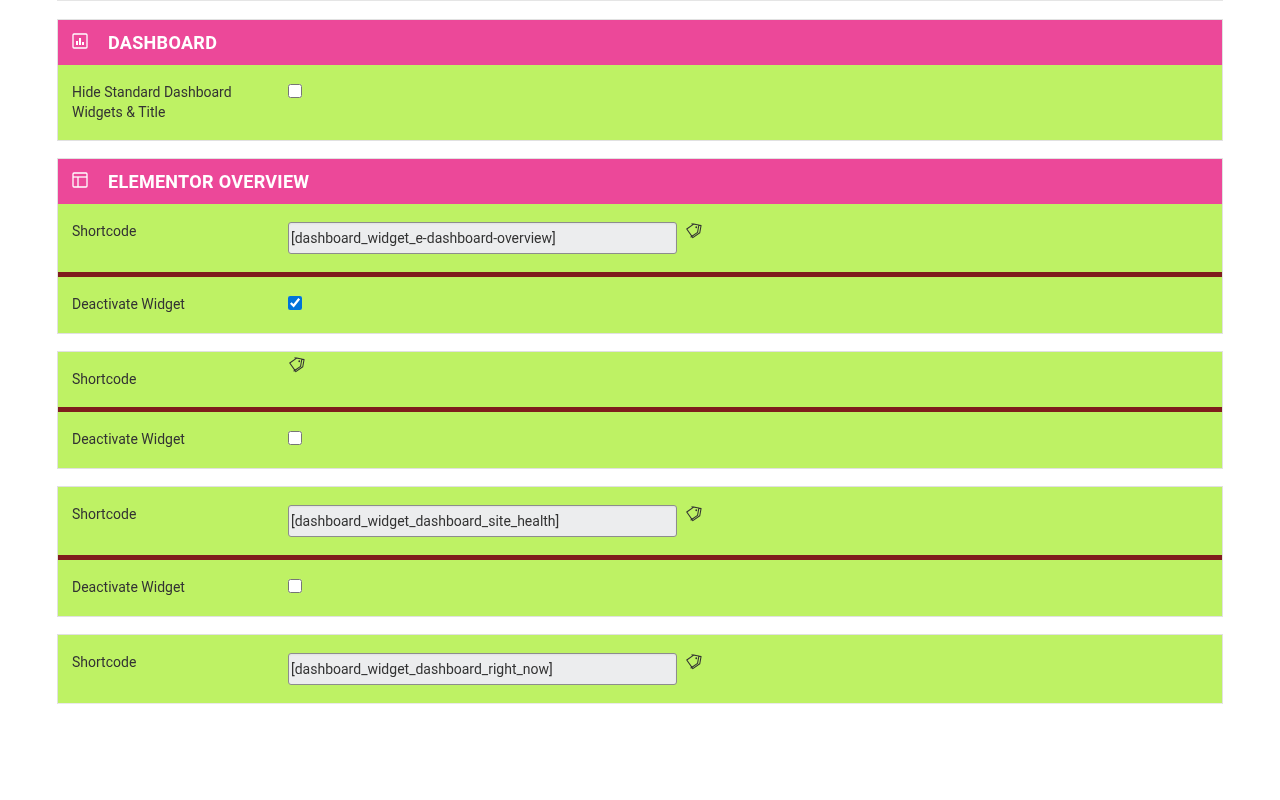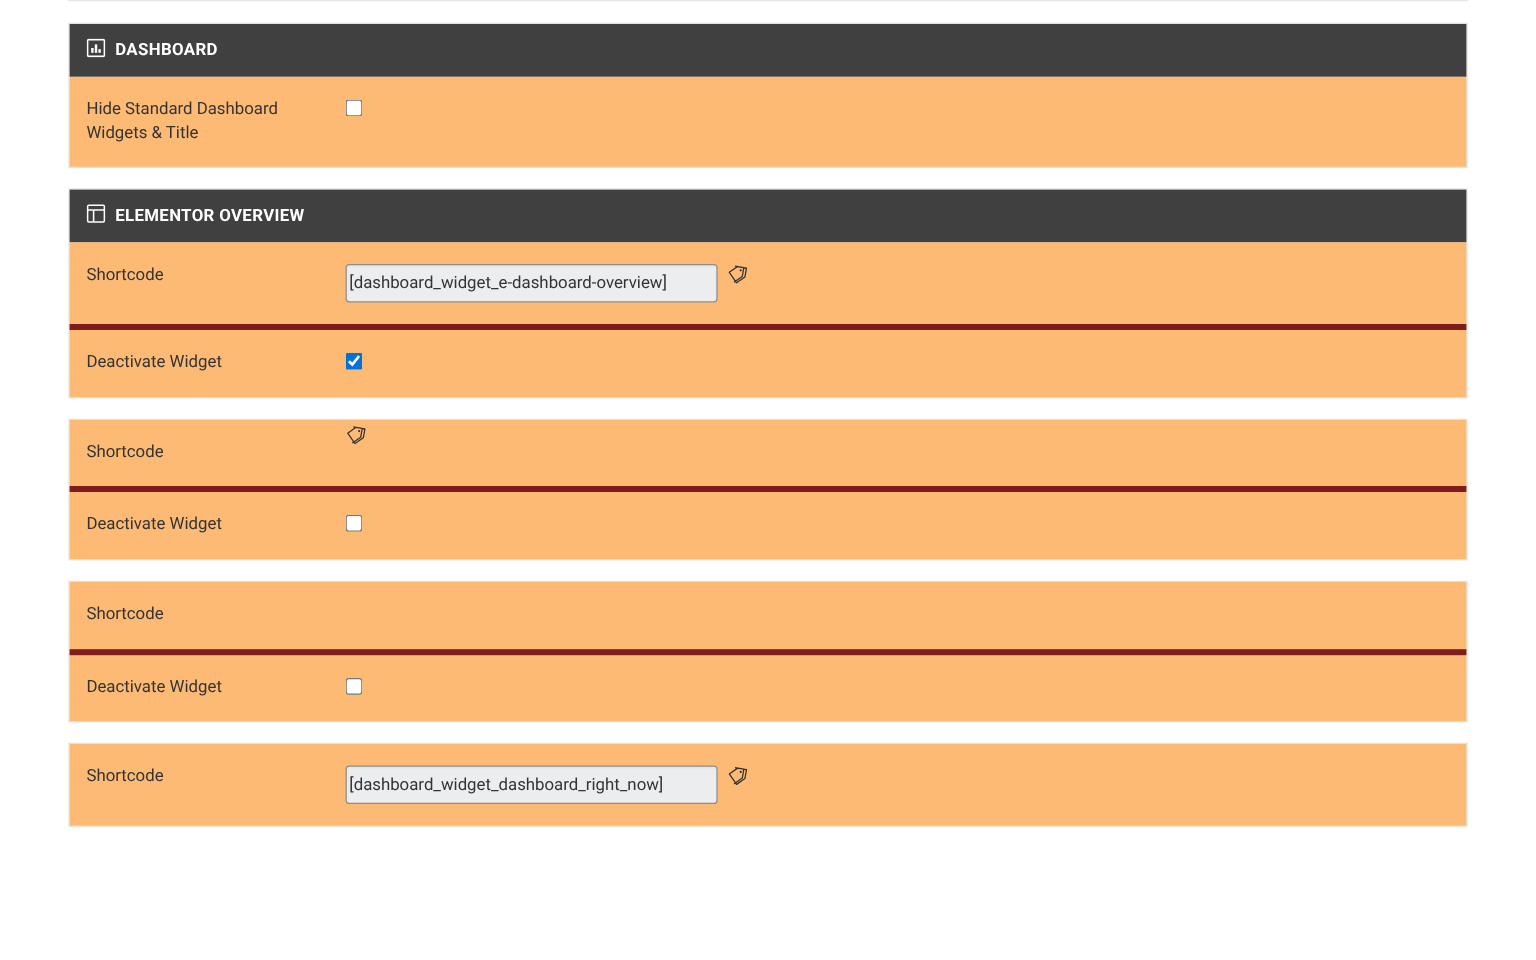--- a/index.html
+++ b/index.html
@@ -1,27 +1,27 @@
 <!DOCTYPE html>
 <html><head>
 <meta charset="utf-8">
 <style>
 * { box-sizing: border-box; margin: 0; padding: 0; }
 body { font-family: -apple-system, BlinkMacSystemFont, "Segoe UI", Roboto, Helvetica, Arial, sans-serif; font-size: 14px; color: #333; background: #fff; }
 .container { width: 1166px; margin: 0 auto; padding: 0; }
 .topline { border-top: 1px solid #e5e5e5; margin-bottom: 18px; }
 .panel { border: 1px solid #e1e1e1; margin-bottom: 17px; }
-.panel-header { background: #404040; color: #fff; padding: 12px 14px; display: flex; align-items: center; gap: 8px; font-weight: 700; font-size: 14px; letter-spacing: 0.3px; text-transform: uppercase; }
+.panel-header { background: #ec4899; color: #fff; padding: 12px 14px; display: flex; align-items: center; gap: 20px; font-weight: 700; font-size: 18px; letter-spacing: 0.3px; text-transform: uppercase; }
 .panel-header svg { flex-shrink: 0; }
-.panel-body { background: #fdba74; }
+.panel-body { background: #bef264; }
 .row { display: flex; padding: 18px 14px; border-top: 5px solid #7f1d1d; align-items: flex-start; }
 .row:first-child { border-top: none; }
 .row-label { width: 216px; flex-shrink: 0; color: #333; font-size: 14px; line-height: 1.4; padding-right: 12px; }
 .row-value { flex: 1; display: flex; align-items: center; gap: 8px; }
-.shortcode-box { background: #ecedee; border: 1px solid #8d8d8d; border-radius: 3px; padding: 7px 2px; color: #333; font-size: 14px; width: 310px; font-family: inherit; cursor: text; box-shadow: inset 0 1px 2px rgba(0,0,0,0.05); }
+.shortcode-box { background: #ecedee; border: 1px solid #8d8d8d; border-radius: 3px; padding: 7px 2px; color: #333; font-size: 14px; width: 389px; font-family: inherit; cursor: text; box-shadow: inset 0 1px 2px rgba(0,0,0,0.05); }
 .tag-icon { display: inline-flex; align-items: center; justify-content: center; margin-top: -14px; }
 .checkbox { width: 14px; height: 14px; margin-top: 1px; accent-color: #0073da; }
 </style>
 </head>
 <body>
 
 <div class="container">
   <div class="topline"></div>
 
   <div class="panel">
@@ -98,20 +98,29 @@
           <input type="checkbox" class="checkbox" style="">
         </div>
       </div>
     </div>
   </div>
 
   <div class="panel">
     <div class="panel-body">
       <div class="row">
         <div class="row-label">Shortcode</div>
+        <div class="row-value">
+          <input readonly="" class="shortcode-box" value="[dashboard_widget_dashboard_site_health]" style="">
+          <span class="tag-icon">
+            <svg width="18" height="18" viewBox="0 0 24 24" fill="none">
+                <path d="M10 3 L20 3 L20 13 L12 21 L2 11 Z M7 3 L17 3 L17 13 L9 21" stroke="#333" stroke-width="1.4" stroke-linejoin="round" transform="rotate(10 12 12)"></path>
+                <circle cx="15" cy="7" r="1.2" fill="#333"></circle>
+              </svg>
+          </span>
+        </div>
       </div>
       <div class="row">
         <div class="row-label">Deactivate Widget</div>
         <div class="row-value">
           <input type="checkbox" class="checkbox" style="">
         </div>
       </div>
     </div>
   </div>
 

